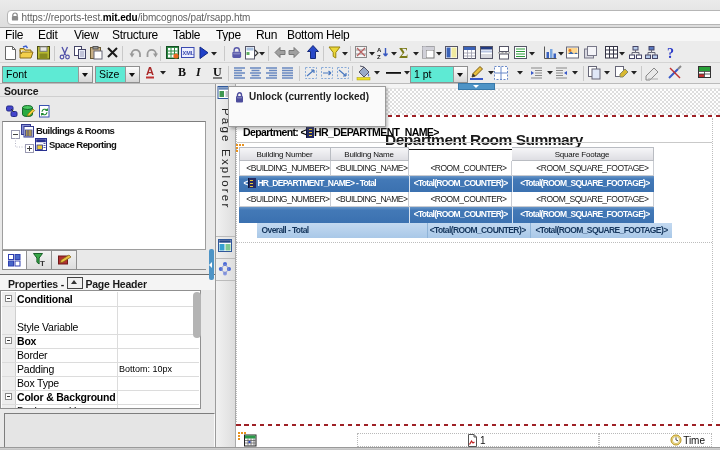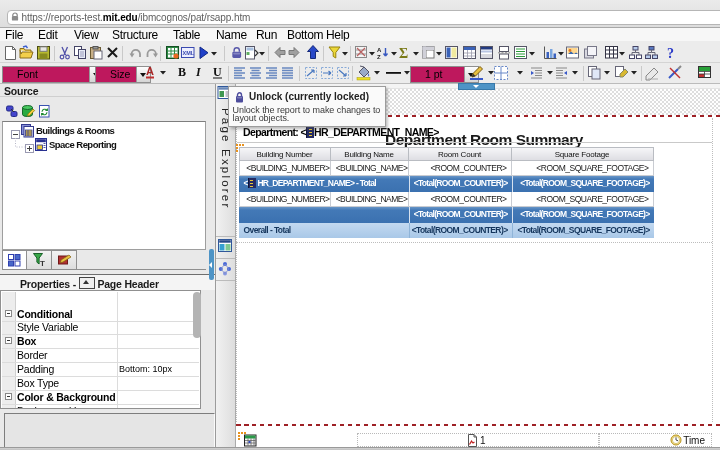--- a/index.html
+++ b/index.html
@@ -7,21 +7,21 @@
 
 #chrome{left:0;top:0;width:720px;height:28px;background:linear-gradient(#ebebeb,#ddd);border-bottom:1px solid #a8a8a8;box-sizing:border-box;}
 #urlbar{left:7px;top:10px;width:704px;height:13px;background:#fff;border:1px solid #b6b6b6;border-radius:4px;font-size:10px;letter-spacing:-0.1px;color:#5f5f5f;line-height:13px;padding-left:13.5px;}
 #urlbar b{color:#000;}
 
 #menubar{left:0;top:28px;width:720px;height:13px;background:#f7f7f7;font-size:12px;color:#000;letter-spacing:-0.3px;}
 #menubar span{position:absolute;top:-0.5px;}
 
 #tb1{left:0;top:41px;width:720px;height:22px;background:#ececec;border-bottom:1px solid #d4d4d4;box-sizing:border-box;}
 #tb2{left:0;top:63px;width:720px;height:21px;background:#ececec;border-bottom:1px solid #bbb;box-sizing:border-box;}
-.combo{position:absolute;height:15px;background:#be185d;border:1px solid #8f8f8f;font-size:10.5px;color:#000;line-height:15px;padding-left:14px;}
+.combo{position:absolute;height:15px;background:#5eead4;border:1px solid #8f8f8f;font-size:10.5px;color:#000;line-height:15px;padding-left:3px;}
 .combo .btn{position:absolute;right:0;top:0;bottom:0;width:13px;background:linear-gradient(#fdfdfd,#d5d5d5);border-left:1px solid #999;}
 .combo .btn:after{content:"";position:absolute;left:3px;top:5.5px;border-left:3.5px solid transparent;border-right:3.5px solid transparent;border-top:4px solid #111;}
 
 #leftpanel{left:0;top:84px;width:216px;height:363px;background:#e9e9e9;}
 #lpborder{left:215px;top:84px;width:1px;height:363px;background:#9b9b9b;}
 .phead{font-size:10.5px;font-weight:bold;color:#1a1a1a;letter-spacing:-0.2px;}
 #srctree{left:2px;top:37px;width:204px;height:129px;background:#fff;border:1px solid #9e9e9e;border-top-color:#7e7e7e;box-sizing:border-box;}
 .titem{position:absolute;font-size:9.5px;font-weight:bold;color:#111;white-space:nowrap;letter-spacing:-0.55px;}
 .expbox{position:absolute;width:7px;height:7px;border:1px solid #9a9ab2;background:#fff;}
 .expbox i{position:absolute;left:1px;top:3px;width:5px;height:1px;background:#444;}
@@ -56,21 +56,21 @@
 .ditem:after{content:"";position:absolute;left:1.5px;top:1.5px;width:3px;height:7px;background:repeating-linear-gradient(#e8c838 0 1.5px,#252c63 1.5px 3px);}
 
 #list{left:2.5px;top:62.5px;width:415px;font-size:8.5px;letter-spacing:-0.5px;}
 .trow{position:absolute;left:0;width:415px;height:15.5px;box-sizing:border-box;}
 .cell{position:absolute;top:0;bottom:0;box-sizing:border-box;border-right:1px solid #c9ccd2;line-height:14.5px;white-space:nowrap;overflow:hidden;}
 .hcell{background:linear-gradient(#f6f6f8,#dedee3);border:1px solid #b9bcc2;border-left:none;text-align:center;font-size:8px;letter-spacing:-0.2px;color:#111;line-height:13px;}
 .num{text-align:right;padding-right:4px;}
 .ctr{text-align:right;}
 .bluerow{background:linear-gradient(#6795c7 0%,#4379b7 20%,#3b71b0 100%);color:#fff;font-weight:bold;font-size:8.5px;letter-spacing:-0.7px;}
 .bluerow .cell{border-right:1px solid #d7e2ef;line-height:15px;}
-.lightrow{background:linear-gradient(#c3d9f0,#a9c8e8);color:#14355c;font-weight:bold;font-size:8.5px;letter-spacing:-0.6px;}
+.lightrow{background:linear-gradient(#c3d9f0,#a9c8e8);color:#14355c;font-weight:bold;font-size:8.5px;letter-spacing:-0.6px;margin-left:18px;}
 .lightrow .cell{border-right:1px solid #8fb4d8;line-height:15px;}
 .whiterow .cell{border-bottom:1px solid #c9ccd2;color:#1a1a1a;}
 
 .fcell{position:absolute;top:349px;height:14px;border:1px dotted #b9b9b9;font-size:10px;color:#111;line-height:14px;box-sizing:border-box;}
 
 #tooltip{left:228px;top:86px;width:156px;height:39px;background:#fafafa;border:1px solid #9c9c9c;box-shadow:1.5px 2px 3px rgba(90,90,90,.45);z-index:50;}
 #tooltip .t1{position:absolute;left:20px;top:4px;font-size:10px;font-weight:bold;color:#222;letter-spacing:0px;white-space:nowrap;text-align:right;}
 #tooltip .t2{position:absolute;left:3.5px;top:18.5px;font-size:9px;color:#3a3a3a;line-height:8px;letter-spacing:-0.05px;white-space:nowrap;}
 
 #bottom{left:0;top:447px;width:720px;height:3px;background:linear-gradient(#d2d2d2,#c0c0c0);border-top:1px solid #9a9a9a;box-sizing:border-box;}
@@ -86,21 +86,21 @@
     <path d="M2 4 V3 a2.5 2.5 0 0 1 5 0 V4" fill="none" stroke="#8b8b8b" stroke-width="1.4"></path>
     <rect x="1" y="4" width="7" height="5" rx="1" fill="#8b8b8b"></rect>
   </svg>
 
 <div class="abs" id="menubar">
 <span style="left:5px">File</span>
     <span style="left:38px">Edit</span>
     <span style="left:74px">View</span>
     <span style="left:112px">Structure</span>
     <span style="left:173px">Table</span>
-    <span style="left:216px">Name</span>
+    <span style="left:216px">Type</span>
     <span style="left:256px">Run</span>
     <span style="left:287px">Bottom</span>
     <span style="left:326px">Help</span>
 </div>
 
 <div class="abs" id="tb1">
     <svg id="tb1svg" width="720" height="21" viewBox="0 0 720 21" style="position:absolute;left:0;top:2px">
       <g transform="translate(4.5,3)">
         <path d="M1 .5 h7 l3 3 v10 h-10 z" fill="#fff" stroke="#666" stroke-width="1"></path>
         <path d="M8 .5 v3 h3" fill="none" stroke="#666"></path>
@@ -487,24 +487,24 @@
         </g>
         <g transform="translate(56,4)">
           <rect x="0.5" y="2" width="9" height="8" fill="#b03030" stroke="#701818"></rect>
           <path d="M3 6 l8 -5 2 2 -8 5 -2.5 0.8 z" fill="#e8c040" stroke="#806010" stroke-width="0.7"></path>
         </g>
       </svg>
   </div>
   <div class="abs" style="left:0;top:170px;width:215px;height:16px;"></div>
   <div class="abs" style="left:0;top:189.5px;width:215px;height:1px;background:#6e6e6e;"></div>
   <div class="abs" style="left:0;top:190.5px;width:215px;height:15px;background:#f4f4f4;"></div>
-  <div class="abs phead" style="left:20px;top:193px;">Properties - <span style="display:inline-block;position:relative;width:14px;height:10px;border:1px solid #444;background:#f0f0f0;vertical-align:-1px;"><span style="position:absolute;left:3.5px;top:2px;border-left:3px solid transparent;border-right:3px solid transparent;border-bottom:4px solid #333;"></span></span> Page Header</div>
+  <div class="abs phead" style="left:8px;top:193px;">Properties - <span style="display:inline-block;position:relative;width:14px;height:10px;border:1px solid #444;background:#f0f0f0;vertical-align:-1px;"><span style="position:absolute;left:3.5px;top:2px;border-left:3px solid transparent;border-right:3px solid transparent;border-bottom:4px solid #333;"></span></span> Page Header</div>
   <div class="abs" id="props">
     <div class="abs pgut"></div>
-    <div class="prow" style="top:16px">
+    <div class="prow" style="top:1px">
         <span class="lbl" style="font-weight:bold">Conditional<span class="pminus"></span></span>
       </div>
     <div class="prow" style="top:29px">
         <span class="lbl">Style Variable</span>
       </div>
     <div class="prow" style="top:43px">
         <span class="lbl" style="font-weight:bold">Box<span class="pminus"></span></span>
       </div>
     <div class="prow" style="top:57px">
         <span class="lbl">Border</span>
@@ -569,21 +569,20 @@
   <div class="abs dotv" style="left:0px;top:34px;height:304px;"></div>
   <div class="abs dotv" style="left:475.5px;top:34px;height:304px;"></div>
   <div class="abs doth" style="left:0;top:157.5px;width:476px;"></div>
   <div class="abs" style="left:1px;top:58px;width:475px;height:1px;background:#c9c9c9;"></div>
   <div class="abs" id="deptline">Department: &lt;<span class="ditem"></span>HR_DEPARTMENT_NAME&gt;</div>
   <div class="abs orange" style="left:0px;top:60px;"></div>
   <div class="abs" id="list">
     <div class="trow" style="top:0;height:14px;">
       <div class="cell hcell" style="left:0;width:92px;border-left:1px solid #b9bcc2;">Building Number</div>
       <div class="cell hcell" style="left:92px;width:78px;">Building Name</div>
-      <div class="cell hcell" style="left:170px;width:103px;">Room Count</div>
       <div class="cell hcell" style="left:273px;width:142px;border-right:1px solid #b9bcc2;">Square Footage</div>
     </div>
     <div class="trow whiterow" style="top:14px;">
       <div class="cell ctr" style="left:0;width:92px;border-left:1px solid #c9ccd2;">&lt;BUILDING_NUMBER&gt;</div>
       <div class="cell ctr" style="left:92px;width:78px;">&lt;BUILDING_NAME&gt;</div>
       <div class="cell num" style="left:170px;width:103px;">&lt;ROOM_COUNTER&gt;</div>
       <div class="cell num" style="left:273px;width:142px;">&lt;ROOM_SQUARE_FOOTAGE&gt;</div>
     </div>
     <div class="trow bluerow" style="top:29.5px;">
       <div class="cell" style="left:0;width:170px;border-right:none;padding-left:5px;">&lt;<span class="ditem" style="height:10px;"></span> HR_DEPARTMENT_NAME&gt; - Total</div>
@@ -629,15 +628,14 @@
     </svg>
 </div>
 
 <div class="abs" id="tooltip">
   <svg class="abs" style="left:6px;top:5px" width="9" height="11" viewBox="0 0 9 11">
       <path d="M2.5 4 V3 a2 2.2 0 0 1 4 0 V4" fill="none" stroke="#4c4c9c" stroke-width="1.4"></path>
       <rect x="1" y="4" width="7" height="6.5" rx="1" fill="#4c4c9c"></rect>
       <rect x="1.8" y="4.8" width="5.4" height="1.6" rx="0.8" fill="#7a7ab8"></rect>
     </svg>
   <div class="t1">Unlock (currently locked)</div>
-  <div class="t2">Unlock the report to make changes to<br>layout objects.</div>
 </div>
 <div class="abs" id="bottom"></div>
 
 </body></html>

